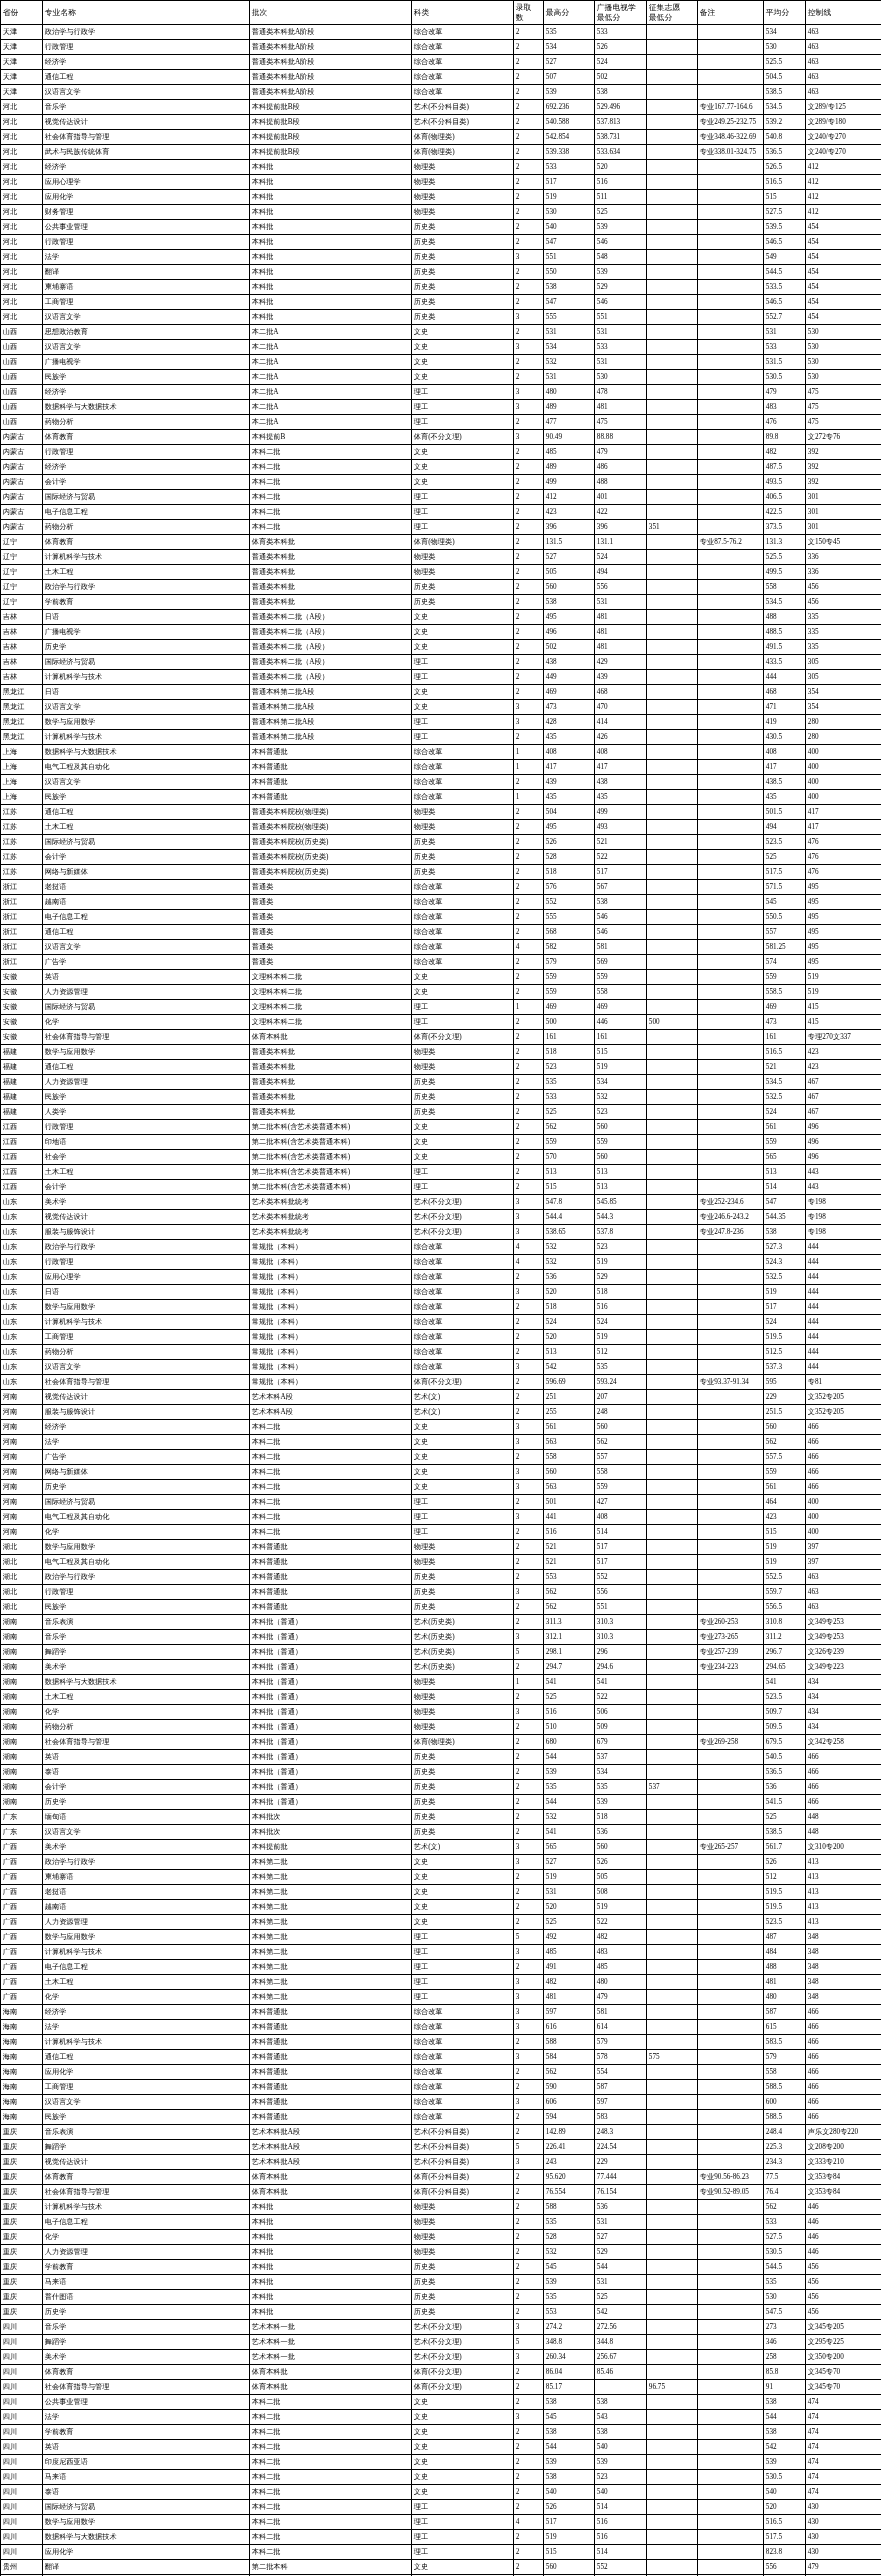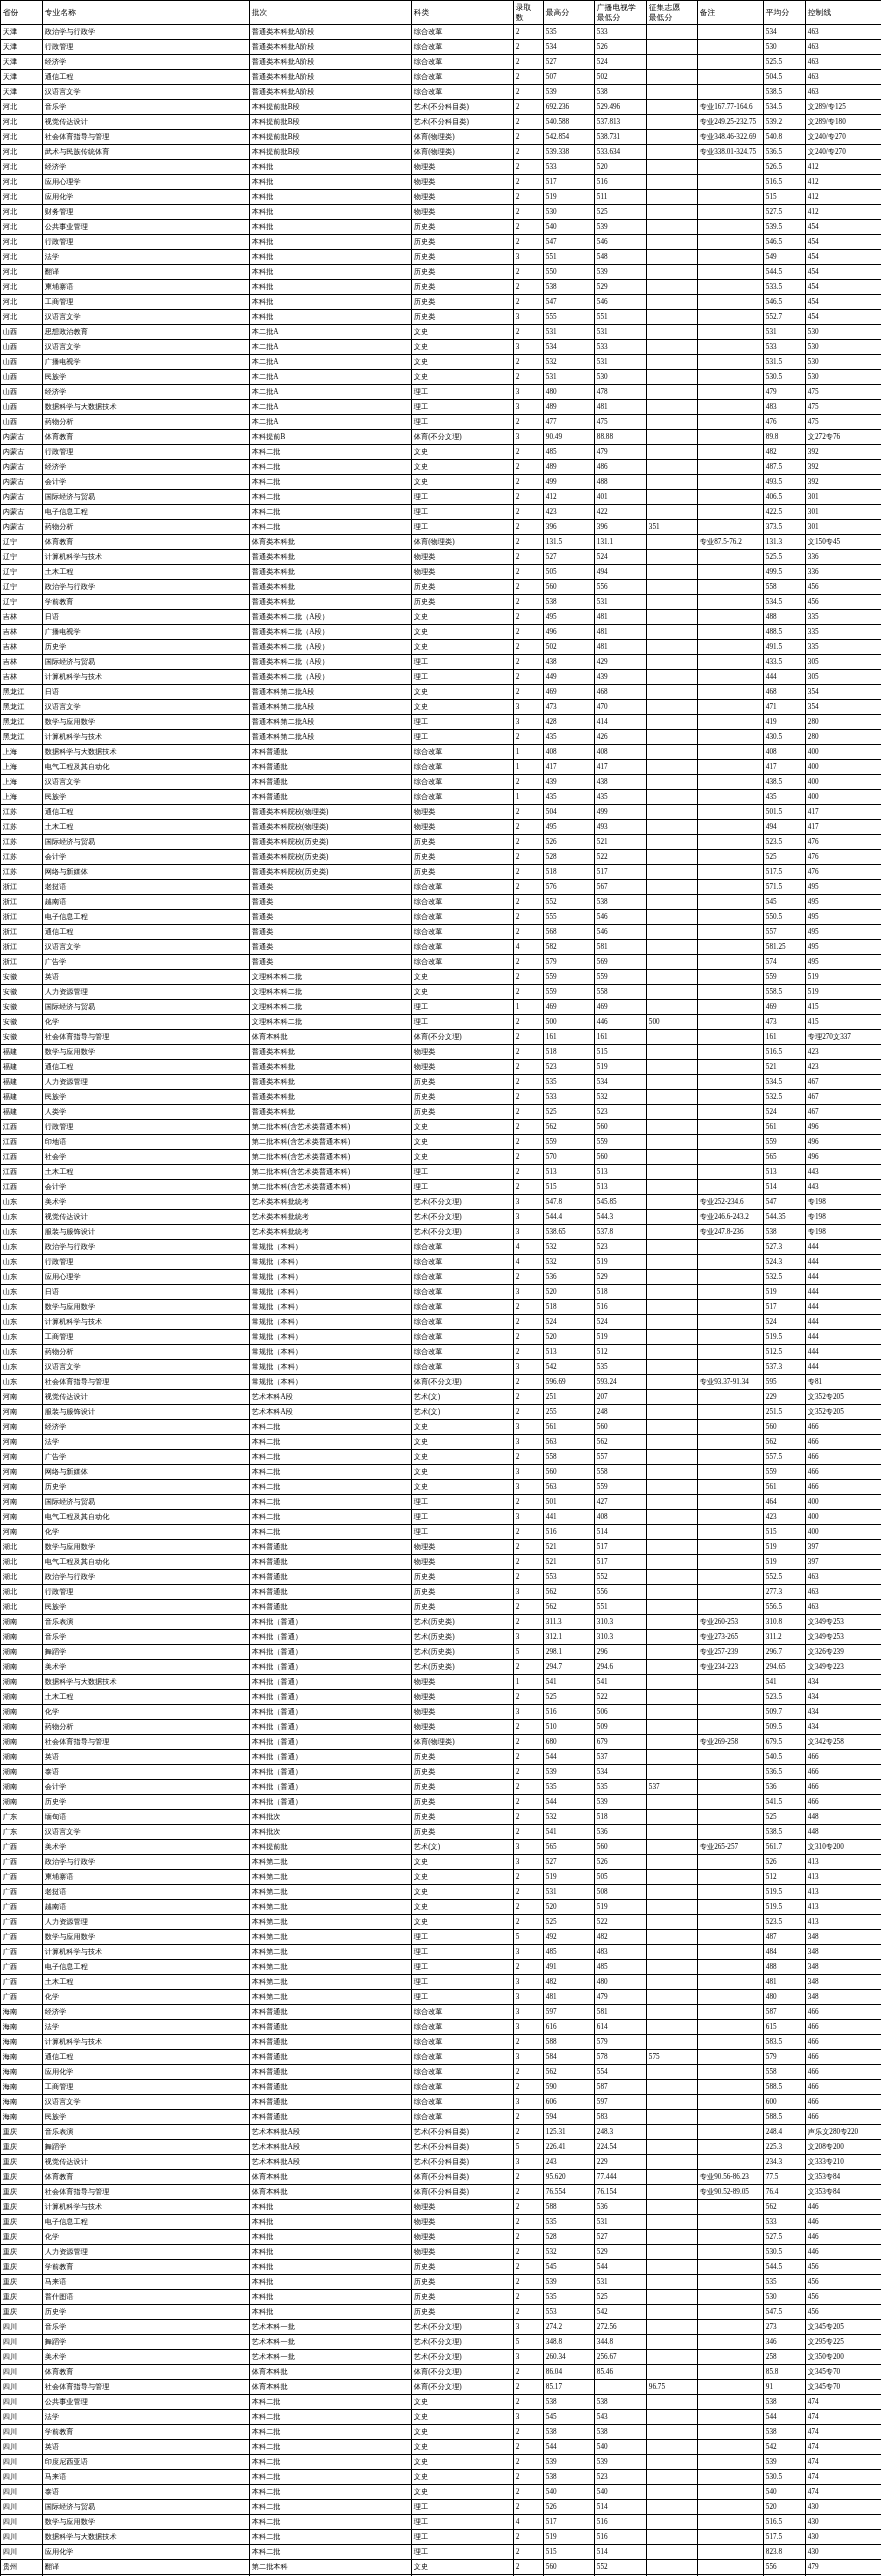--- a/index.html
+++ b/index.html
@@ -1430,21 +1430,21 @@
         <tr>
           <td>湖北</td>
           <td>行政管理</td>
           <td>本科普通批</td>
           <td>历史类</td>
           <td>3</td>
           <td>562</td>
           <td>556</td>
           <td></td>
           <td></td>
-          <td>277.3</td>
+          <td>559.7</td>
           <td>463</td>
         </tr>
         <tr>
           <td>湖北</td>
           <td>民族学</td>
           <td>本科普通批</td>
           <td>历史类</td>
           <td>2</td>
           <td>562</td>
           <td>551</td>
@@ -1894,21 +1894,21 @@
           <td></td>
           <td>588.5</td>
           <td>466</td>
         </tr>
         <tr>
           <td>重庆</td>
           <td>音乐表演</td>
           <td>艺术本科批A段</td>
           <td>艺术(不分科目类)</td>
           <td>2</td>
-          <td>125.31</td>
+          <td>142.89</td>
           <td>248.3</td>
           <td></td>
           <td></td>
           <td>248.4</td>
           <td>声乐文280专220</td>
         </tr>
         <tr>
           <td>重庆</td>
           <td>舞蹈学</td>
           <td>艺术本科批A段</td>

